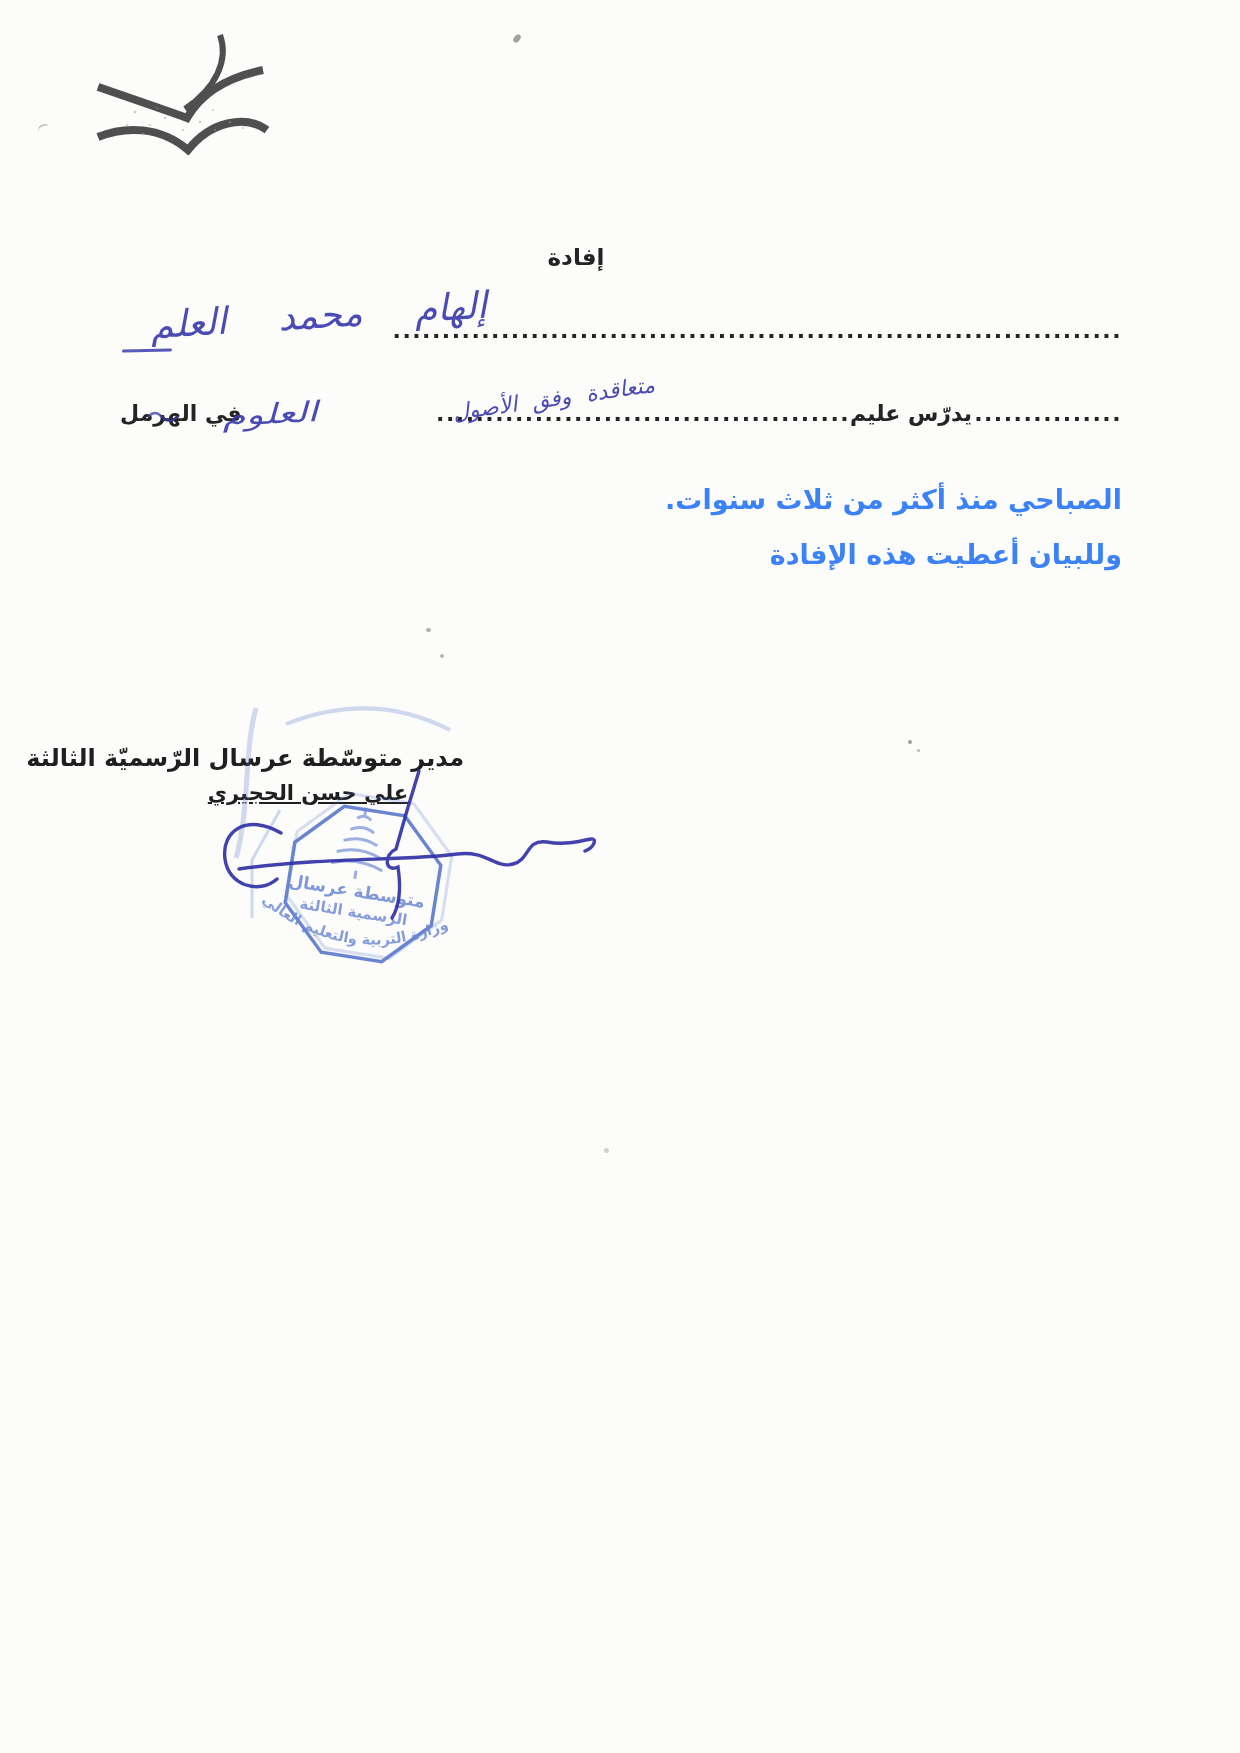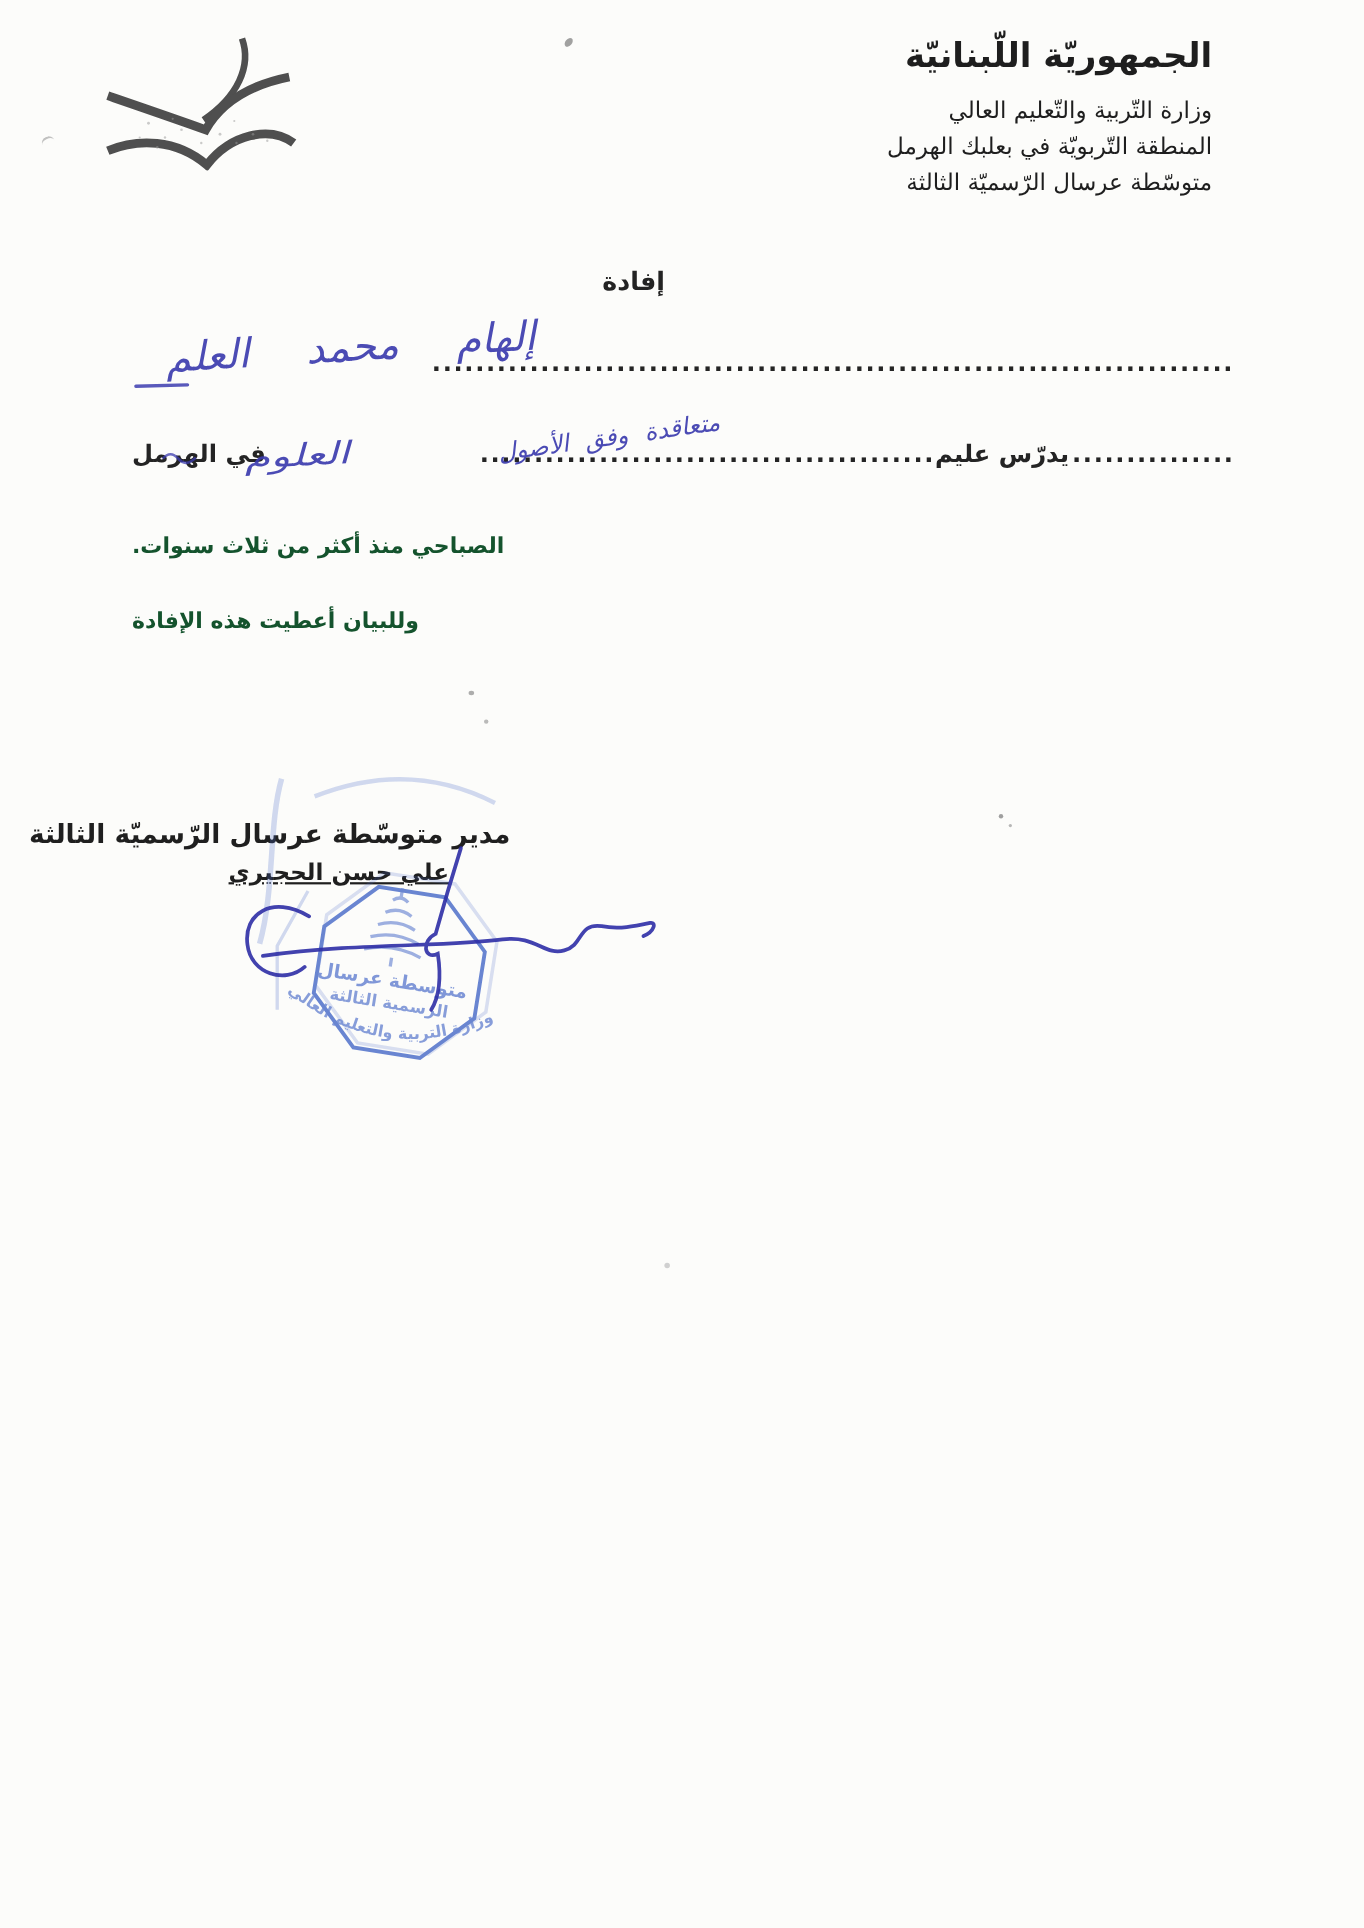--- a/index.html
+++ b/index.html
@@ -23,22 +23,22 @@
   
   .bodyline{
     position:absolute;left:120px;right:118px;direction:rtl;
     font-size:22px;font-weight:bold;color:#242424;
     display:flex;align-items:baseline;white-space:nowrap;
   }
   .bodyline .txt{flex:0 0 auto;}
   .dots{overflow:hidden;letter-spacing:1.5px;}
   .dots-grow{flex:1 1 0;min-width:0;}
   .dots-fixed{flex:0 10 150px;min-width:30px;}
-  .plainline{position:absolute;left:120px;right:118px;direction:rtl;font-size:20px;
-    font-weight:bold;color:#14532d;text-align:left;white-space:nowrap;}
+  .plainline{position:absolute;left:120px;right:118px;direction:rtl;font-size:27px;
+    font-weight:bold;color:#3b82f6;text-align:right;white-space:nowrap;}
   
   .hw{position:absolute;direction:rtl;color:#3c3caf;font-style:italic;
       white-space:nowrap;z-index:5;opacity:.92;font-weight:normal;}
   .hw-name{left:150px;top:294px;font-size:37px;word-spacing:40px;transform:rotate(-3.5deg);}
   .hw-capacity{left:452px;top:386px;font-size:22px;transform:rotate(-8deg);word-spacing:8px;}
   .hw-subject{left:222px;top:400px;font-size:28px;transform:rotate(-3deg) scaleX(1.35);transform-origin:0 50%;}
   .ink-dash{position:absolute;left:122px;top:349px;width:50px;height:3px;background:#3c3caf;
       border-radius:2px;transform:rotate(-1.5deg);opacity:.85;z-index:5;}
   .ink-squiggle{position:absolute;left:146px;top:406px;width:36px;height:18px;z-index:5;}
   
@@ -80,42 +80,36 @@
         <circle cx="105" cy="92" r="1.3"></circle>
       <circle cx="120" cy="100" r="1.1"></circle>
         <circle cx="135" cy="92" r="1.2"></circle>
         <circle cx="62" cy="78" r="1"></circle>
       <circle cx="118" cy="80" r="1"></circle>
         <circle cx="32" cy="95" r="1"></circle>
         <circle cx="148" cy="98" r="1.1"></circle>
     </g>
   </svg>
 
-  <div class="hdr">
-    <div class="hdr-republic">الجمهوريّة اللّبنانيّة</div>
-    <div class="hdr-line">وزارة التّربية والتّعليم العالي</div>
-    <div class="hdr-line">المنطقة التّربويّة في بعلبك الهرمل</div>
-    <div class="hdr-line">متوسّطة عرسال الرّسميّة الثالثة</div>
-  </div>
 
   <div class="doc-title">إفادة</div>
 
   <div class="bodyline" style="top:318px;">
     <span class="dots dots-grow">..........................................................................</span>
   </div>
 
   <div class="bodyline" style="top:401px;">
     <span class="dots dots-fixed">......................</span>
     <span class="txt">يدرّس عليم</span>
     <span class="dots dots-grow">..........................................</span>
     <span class="txt">في الهرمل</span>
   </div>
 
   <div class="plainline" style="top:484px;">الصباحي منذ أكثر من ثلاث سنوات.</div>
-  <div class="plainline" style="top:552px;">وللبيان أعطيت هذه الإفادة</div>
+  <div class="plainline" style="top:539px;">وللبيان أعطيت هذه الإفادة</div>
 
   <div class="hw hw-name">إلهام محمد العلم</div>
   <div class="hw hw-capacity">متعاقدة وفق الأصول</div>
   <div class="hw hw-subject">العلوم</div>
   <div class="ink-dash"></div>
   <svg class="ink-squiggle" viewBox="0 0 36 18">
     <path d="M2,11 Q9,3 16,11 T32,10" fill="none" stroke="#3c3caf" stroke-width="2.4" opacity=".75"></path>
   </svg>
 
   <div class="sig-block">

